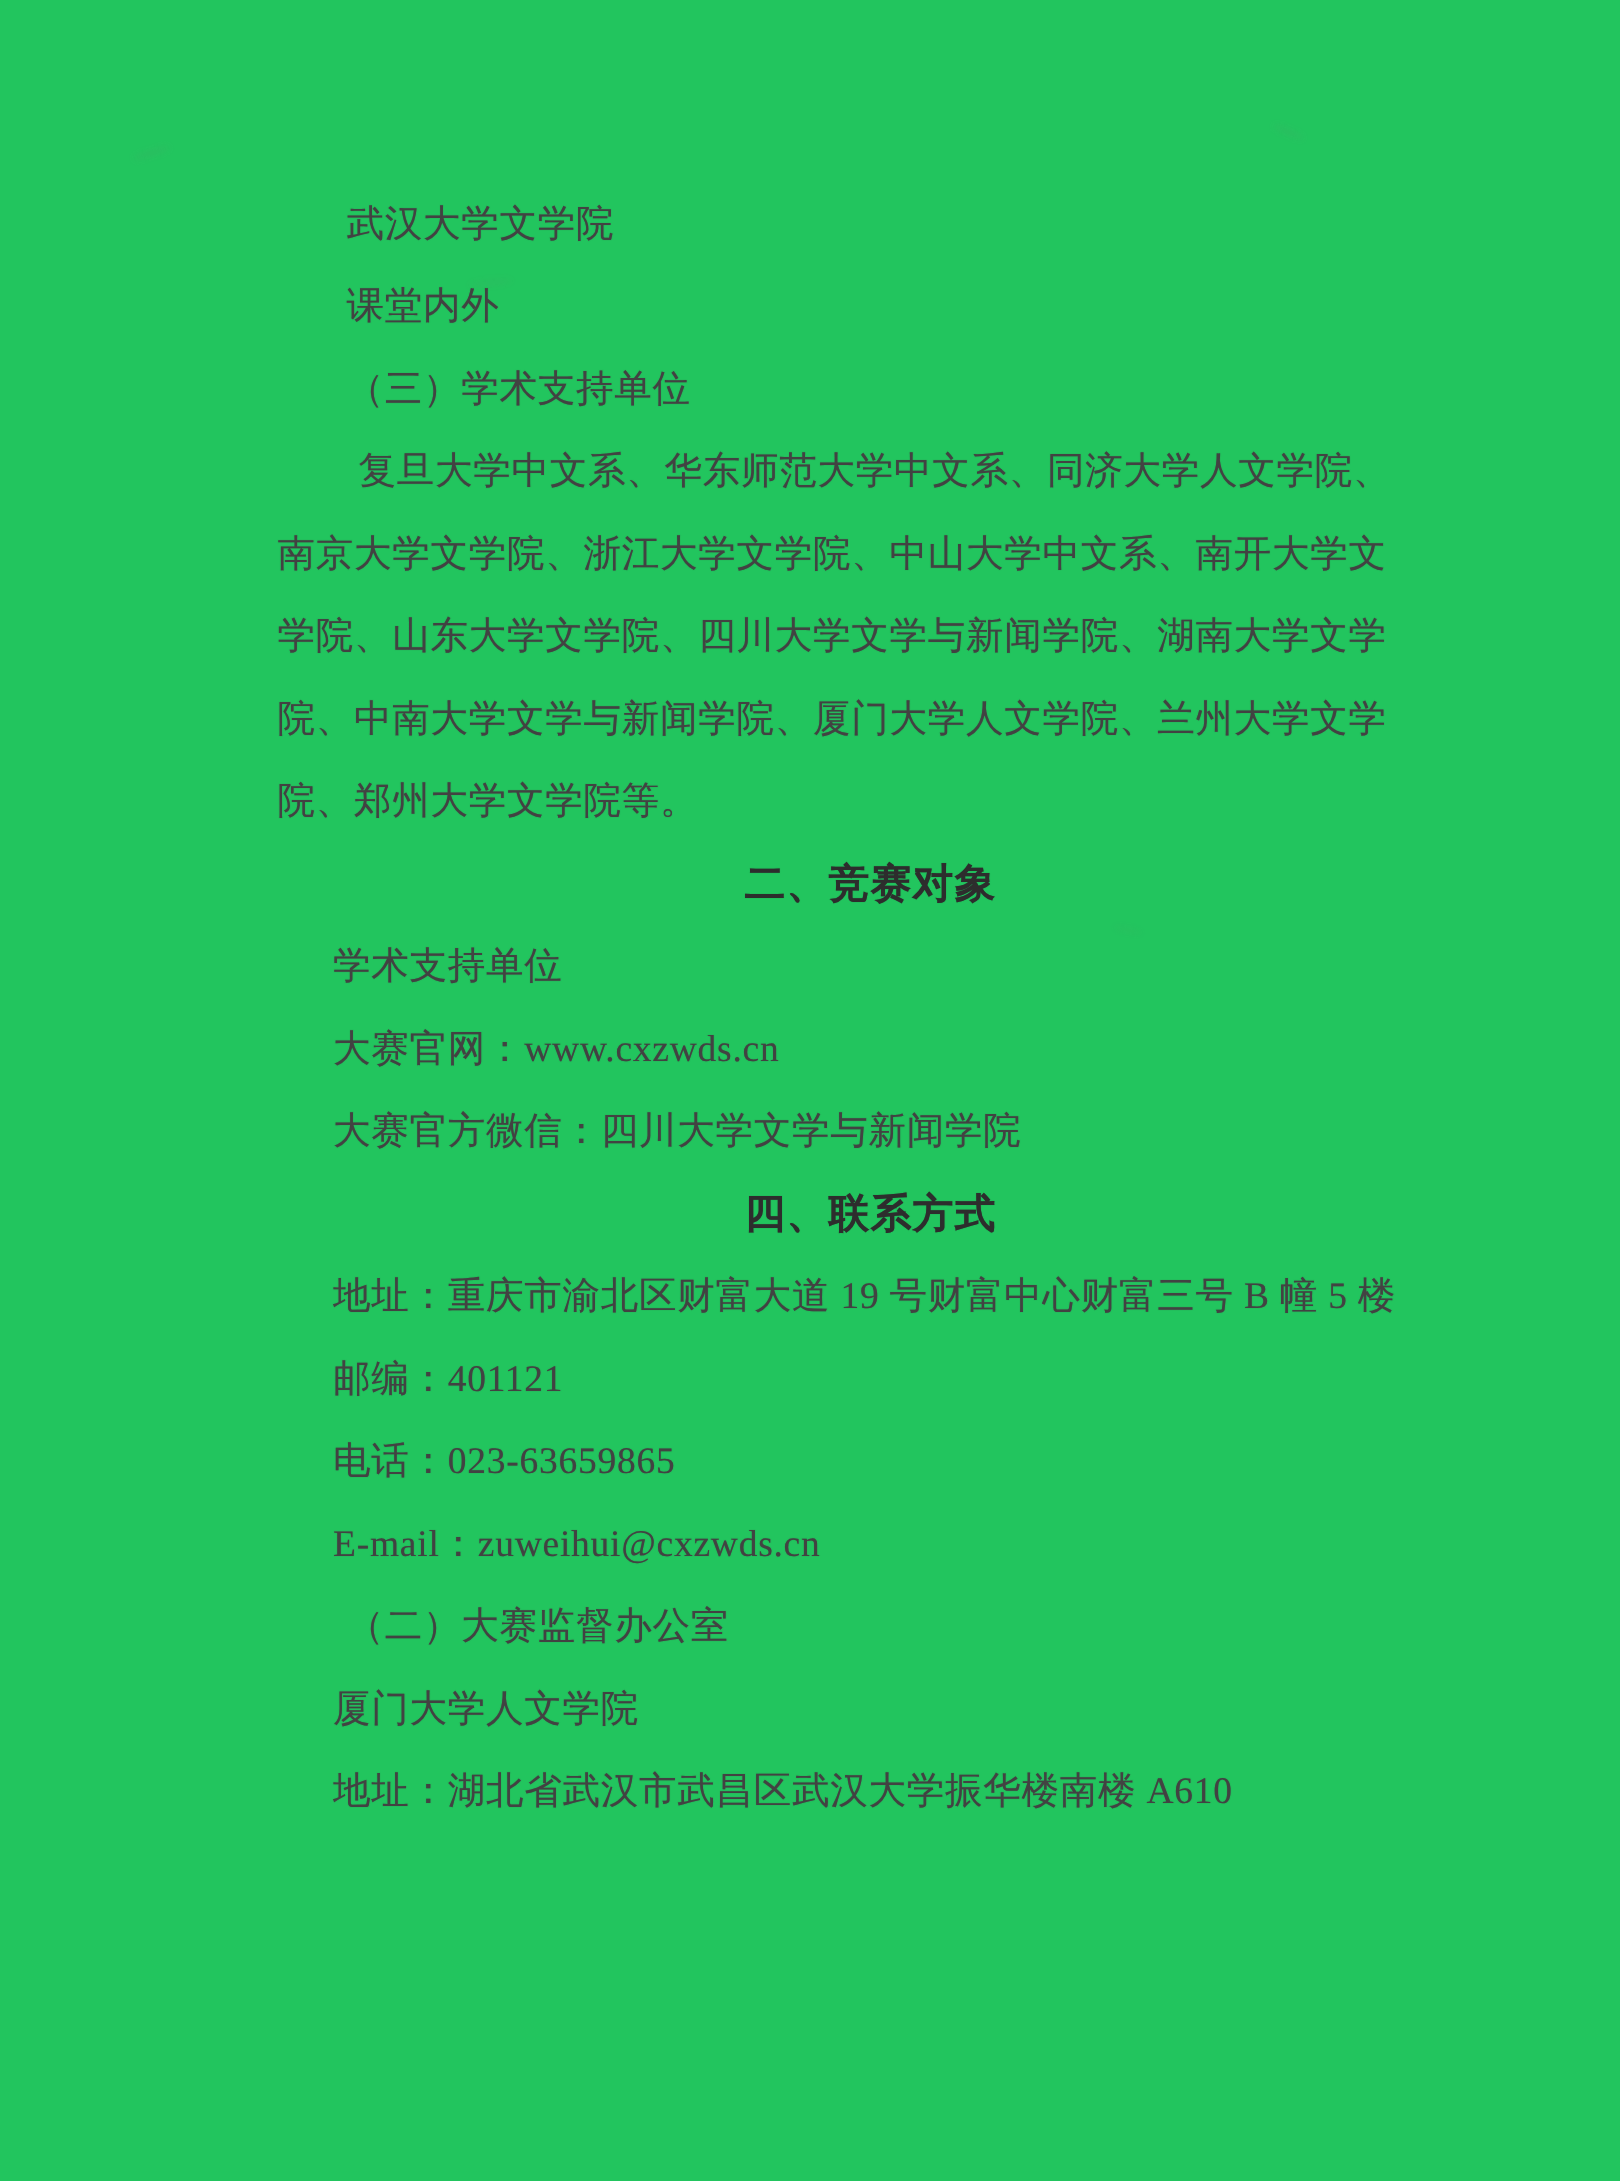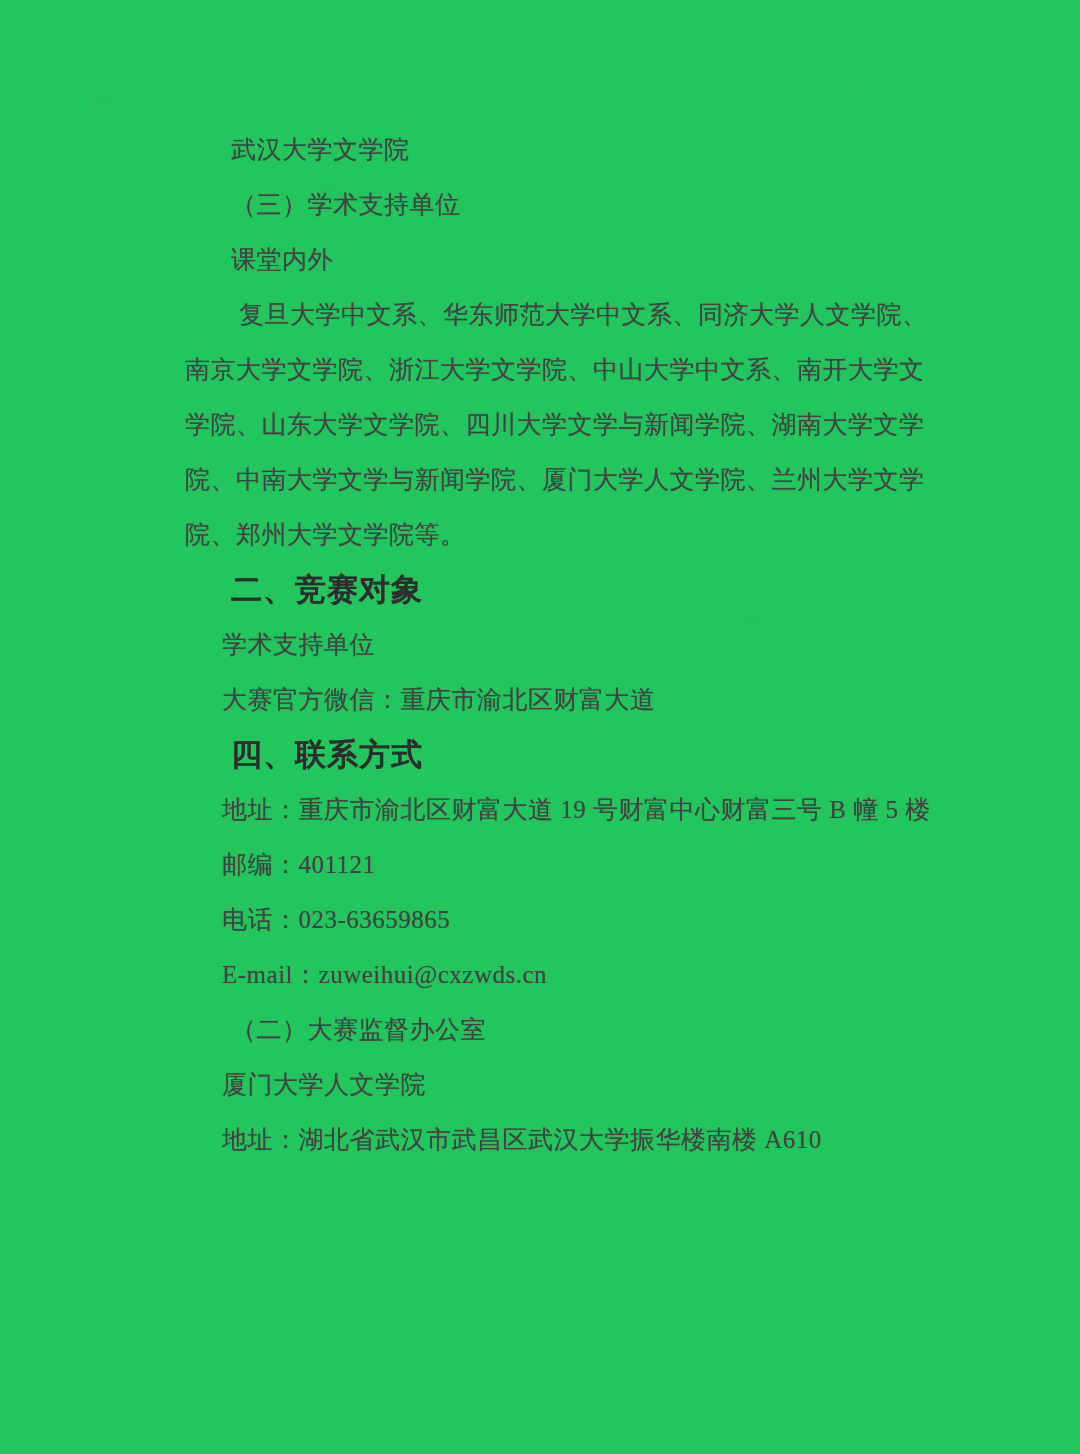--- a/index.html
+++ b/index.html
@@ -29,24 +29,25 @@
     letter-spacing: 0.5px;
     white-space: pre;
     text-shadow: 0 0 0.7px rgba(70,70,70,0.55);
   }
   .ind1 { padding-left: 37px; }   
   .ind2 { padding-left: 46px; }   
   .indP { padding-left: 54px; }   
   .heading {
     font-family: Liberation Sans, sans-serif;
     font-weight: 700;
-    font-size: 31px;
+    font-size: 27px;
     color: #2d2d2d;
     letter-spacing: 1px;
     text-shadow: 0 0 0.5px rgba(45,45,45,0.6);
+    text-align: center;
   }
   
   .smudge {
     position: absolute;
     pointer-events: none;
     background: rgba(120,120,120,0.10);
     border-radius: 50%;
     filter: blur(2px);
   }
   .smudge.s1 { left: 88px;  top: 100px; width: 26px; height: 4px; transform: rotate(-18deg); }
@@ -60,41 +61,42 @@
 <div class="page">
   <div class="smudge s1"></div>
   <div class="smudge s2"></div>
   <div class="smudge s3"></div>
   <div class="smudge s4"></div>
 
   <div class="content">
 
     <div class="line ind2">武汉大学文学院</div>
 
+    <div class="line ind2">课堂内外</div>
+
     <div class="line ind2">（三）学术支持单位</div>
-
-    <div class="line ind2">课堂内外</div>
 
     <div class="line indP">复旦大学中文系、华东师范大学中文系、同济大学人文学院、</div>
 
     <div class="line">南京大学文学院、浙江大学文学院、中山大学中文系、南开大学文</div>
 
     <div class="line">学院、山东大学文学院、四川大学文学与新闻学院、湖南大学文学</div>
 
     <div class="line">院、中南大学文学与新闻学院、厦门大学人文学院、兰州大学文学</div>
 
     <div class="line">院、郑州大学文学院等。</div>
 
     <div class="line ind2 heading">二、竞赛对象</div>
 
     <div class="line ind1">学术支持单位</div>
 
 
+    <div class="line ind1">大赛官网：www.cxzwds.cn</div>
 
-    <div class="line ind1">大赛官方微信：重庆市渝北区财富大道</div>
+    <div class="line ind1">大赛官方微信：四川大学文学与新闻学院</div>
 
     <div class="line ind2 heading">四、联系方式</div>
 
 
     <div class="line ind1">地址：重庆市渝北区财富大道 19 号财富中心财富三号 B 幢 5 楼</div>
 
     <div class="line ind1">邮编：401121</div>
 
     <div class="line ind1">电话：023-63659865</div>
 

